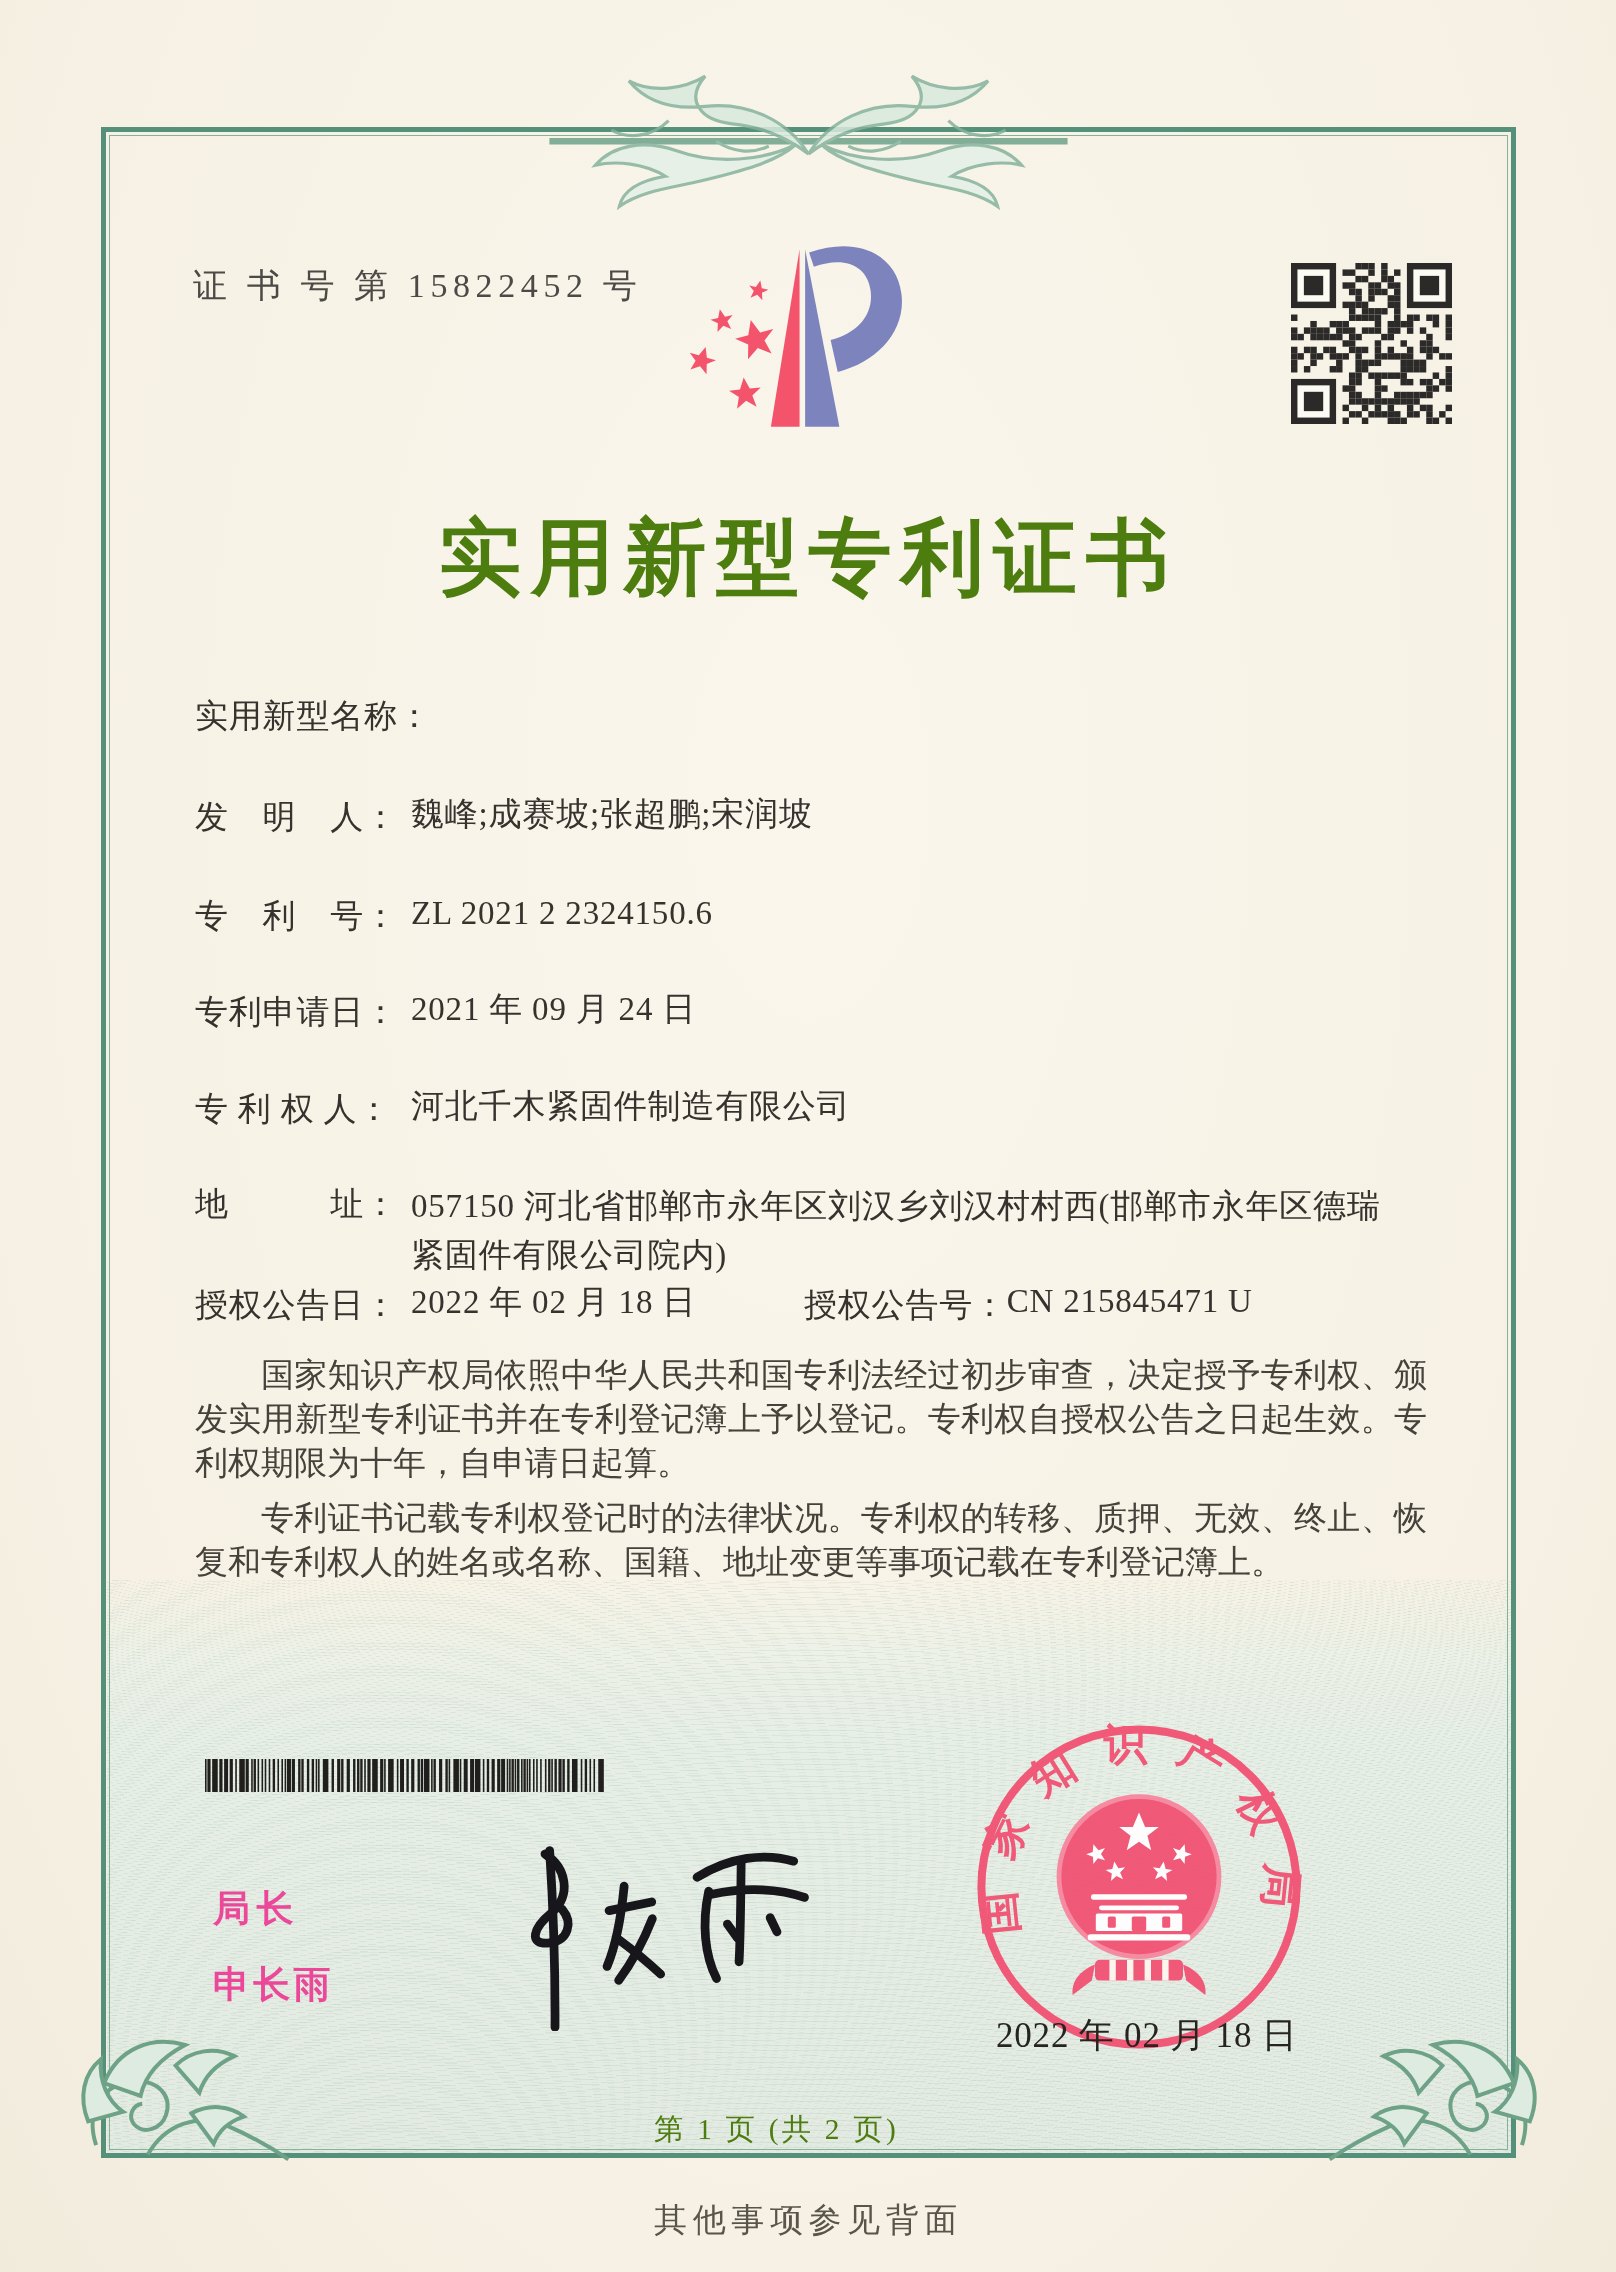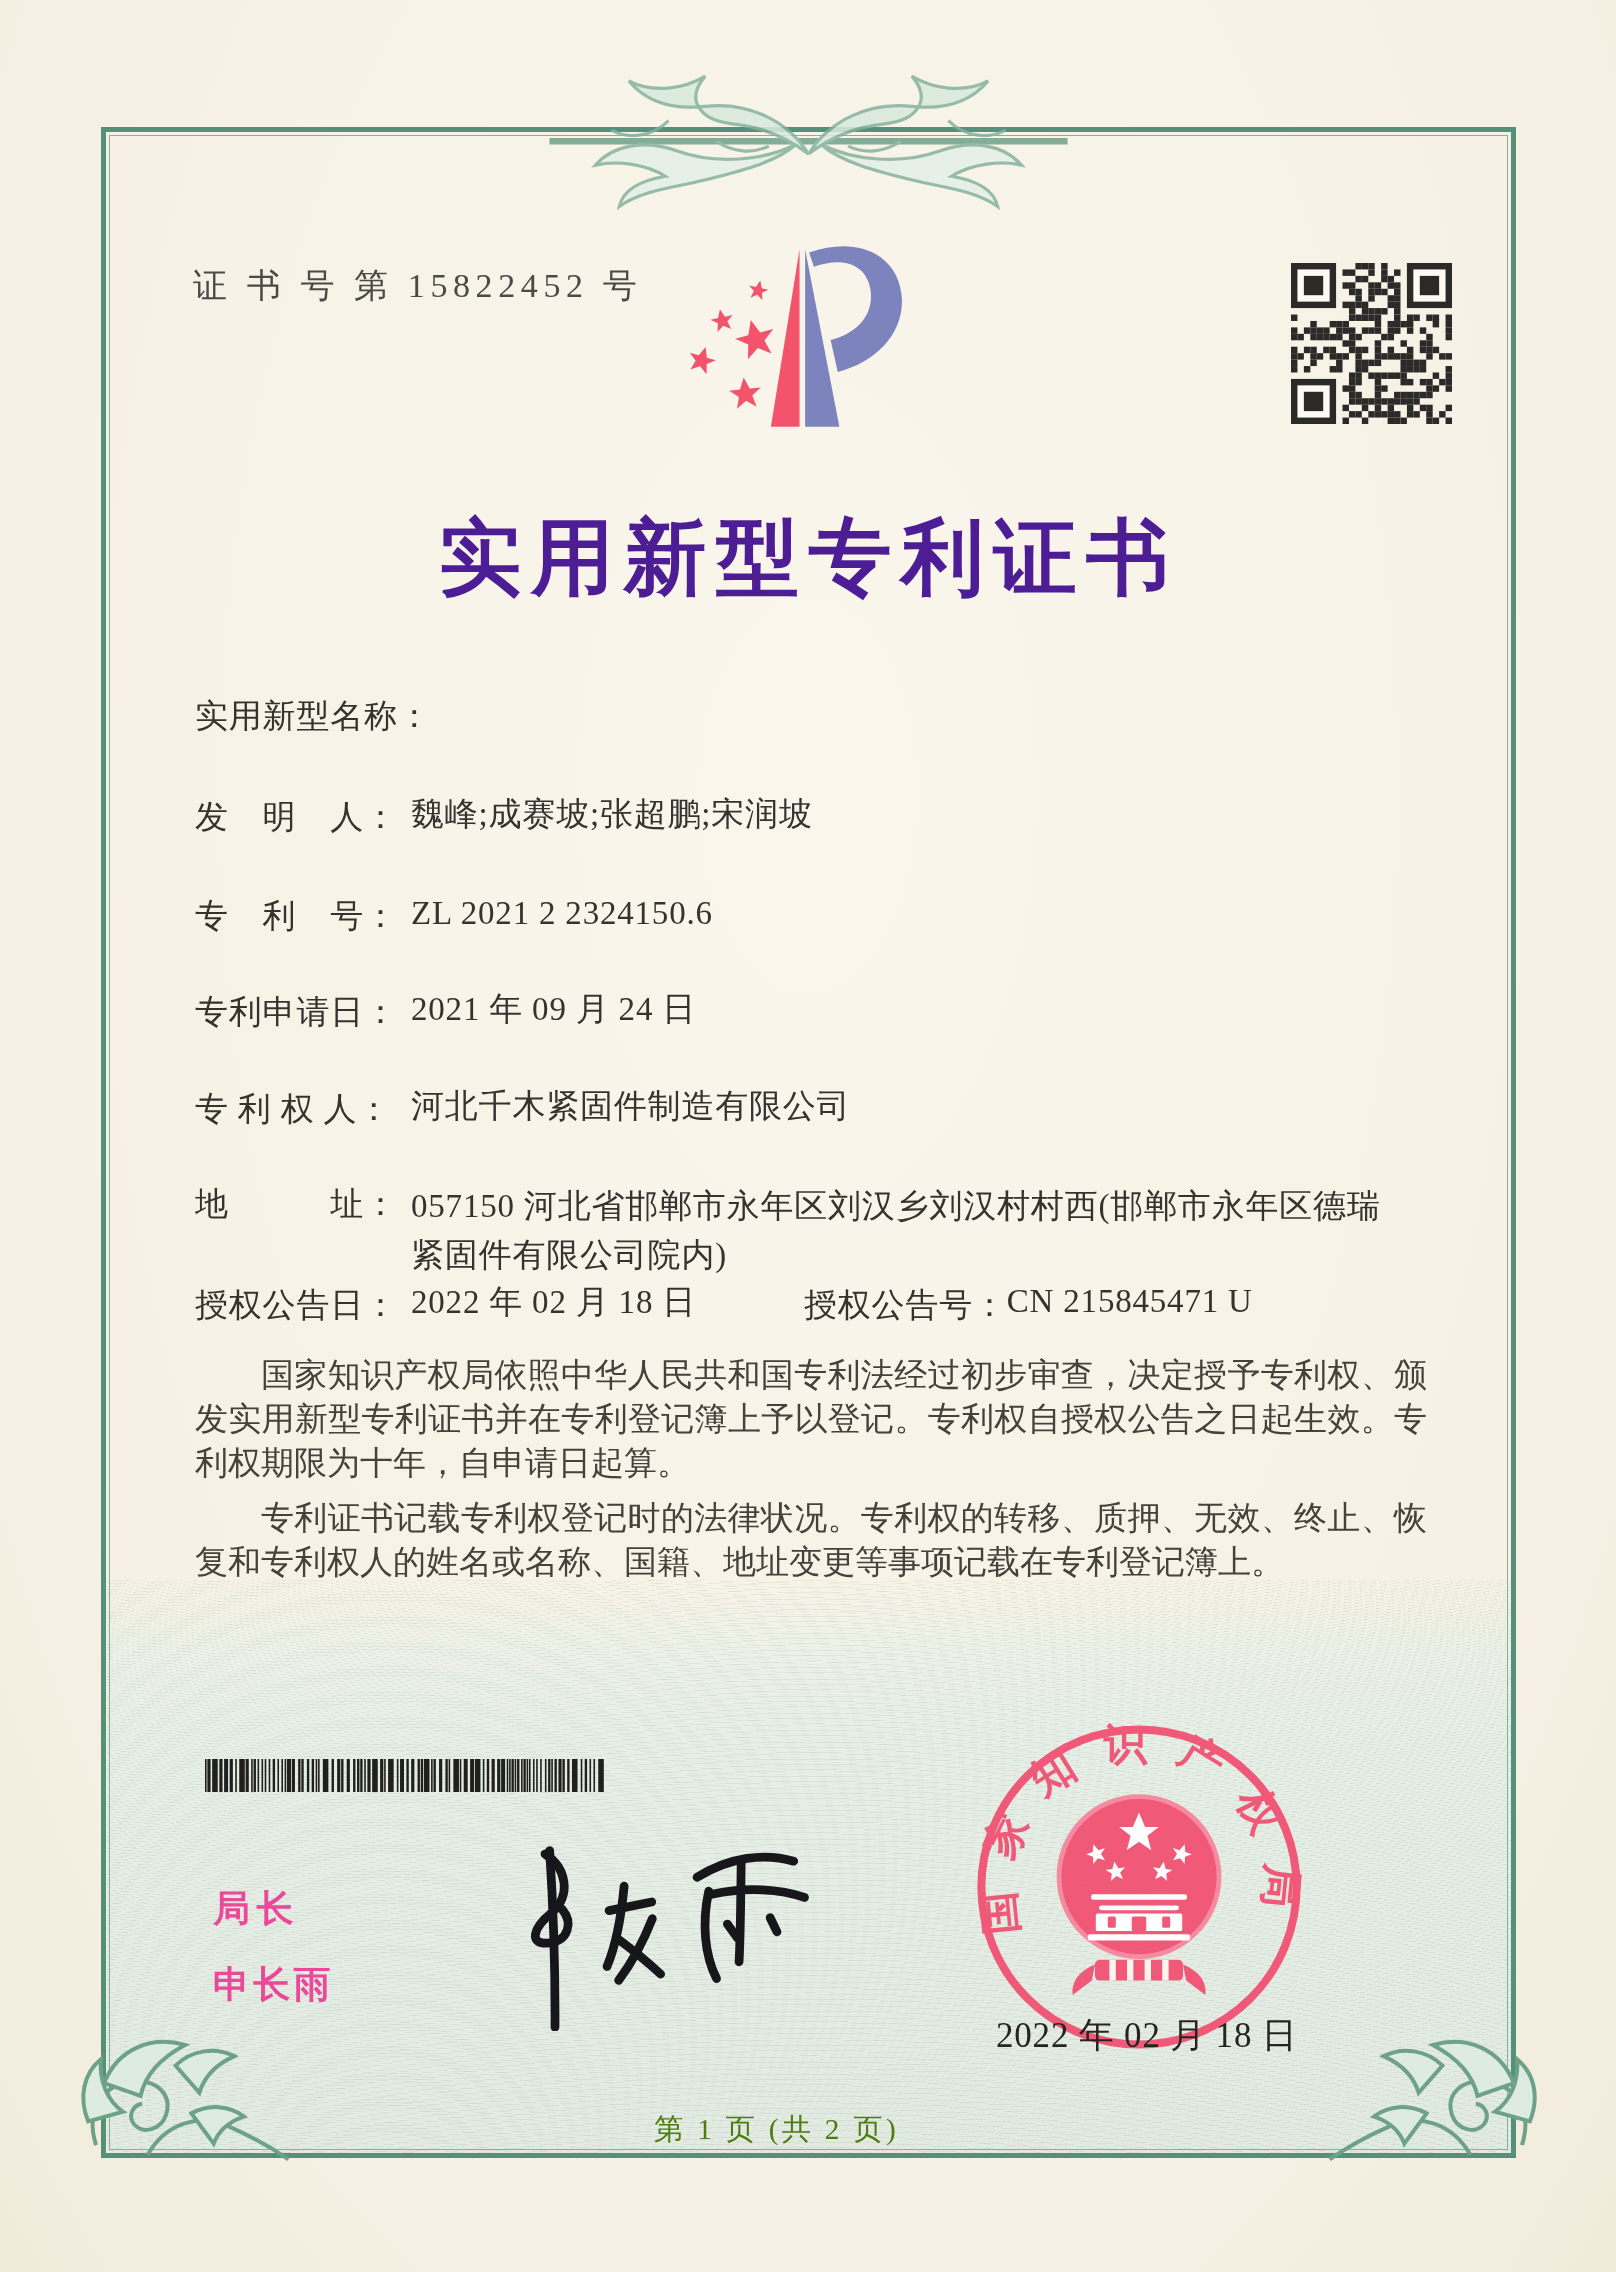--- a/index.html
+++ b/index.html
@@ -23,21 +23,21 @@
     background:
       repeating-radial-gradient(120% 75% at 50% -30%, rgba(122,162,138,.12) 0 1.6px, rgba(0,0,0,0) 1.6px 9.5px),
       repeating-radial-gradient(140% 90% at 20% 130%, rgba(122,162,138,.09) 0 1.6px, rgba(0,0,0,0) 1.6px 11px),
       linear-gradient(180deg, rgba(246,241,230,0) 0%, rgba(233,240,231,.75) 14%, #e6eee6 30%, #e2eae2 100%);
   }
   .certno{position:absolute;left:193px;top:263px;font-size:34px;letter-spacing:5.6px;color:#4c4a47;z-index:4;}
   .logo{position:absolute;left:688px;top:235px;width:243px;height:203px;z-index:4;}
   .qr{position:absolute;left:1291px;top:263px;width:161px;height:161px;z-index:4;}
   .title{
     position:absolute;left:0;top:503px;width:100%;text-align:center;z-index:4;
-    font-size:83px;font-weight:700;letter-spacing:9.5px;color:#4c1d95;
+    font-size:83px;font-weight:700;letter-spacing:9.5px;color:#4d7c0f;
   }
   .rows{position:absolute;left:195px;top:0;width:1241px;z-index:4;font-size:33px;letter-spacing:0.8px;color:#36332f;}
   .row{position:absolute;display:flex;align-items:flex-start;width:1241px;}
   .row .lbl{flex:0 0 auto;min-width:216px;white-space:nowrap;}
   .row .val{flex:1 1 auto;line-height:49px;}
   .row.single .val{line-height:1.2;}
   .r1{top:694px;} .r2{top:795px;} .r3{top:894px;} .r4{top:990px;} .r5{top:1087px;}
   .r6{top:1182px;} .r6 .val{max-width:995px;}
   .r7{top:1283px;}
   .pair2{position:absolute;left:609px;top:0;display:flex;white-space:nowrap;}
@@ -547,15 +547,16 @@
         <rect x="232" y="316" width="8" height="26" fill="#fdf6ee"></rect>
         <rect x="254" y="316" width="8" height="26" fill="#fdf6ee"></rect>
         <path d="M170,322 C150,330 140,344 142,360 L166,342 Z" fill="#f15071"></path>
         <path d="M280,322 C300,330 310,344 308,360 L284,342 Z" fill="#f15071"></path>
       </g>
     </g>
   </svg>
   <div class="sealdate">2022 年 02 月 18 日</div>
 
   <div class="pageinfo">第 1 页 (共 2 页)</div>
+  <div class="backnote">其他事项参见背面</div>
 
 </div>
 
 
 </body></html>

